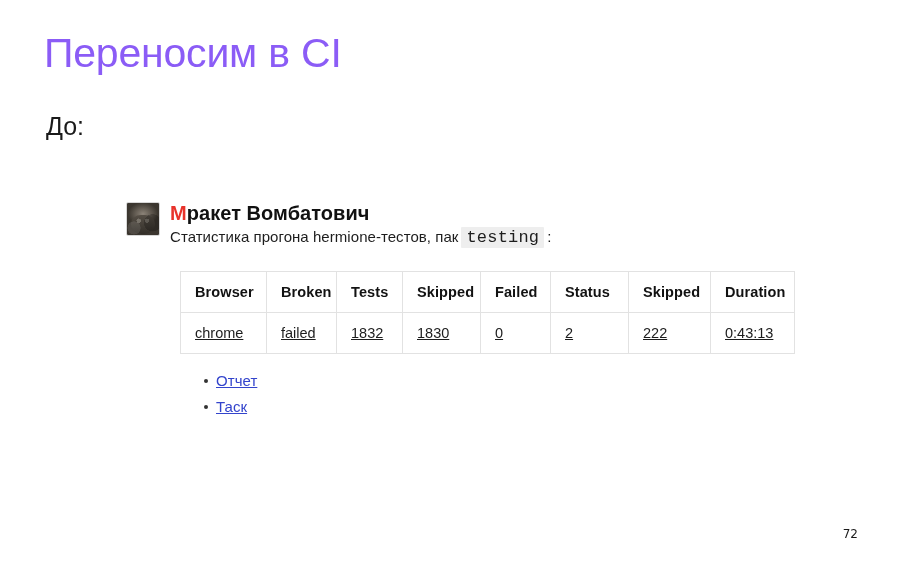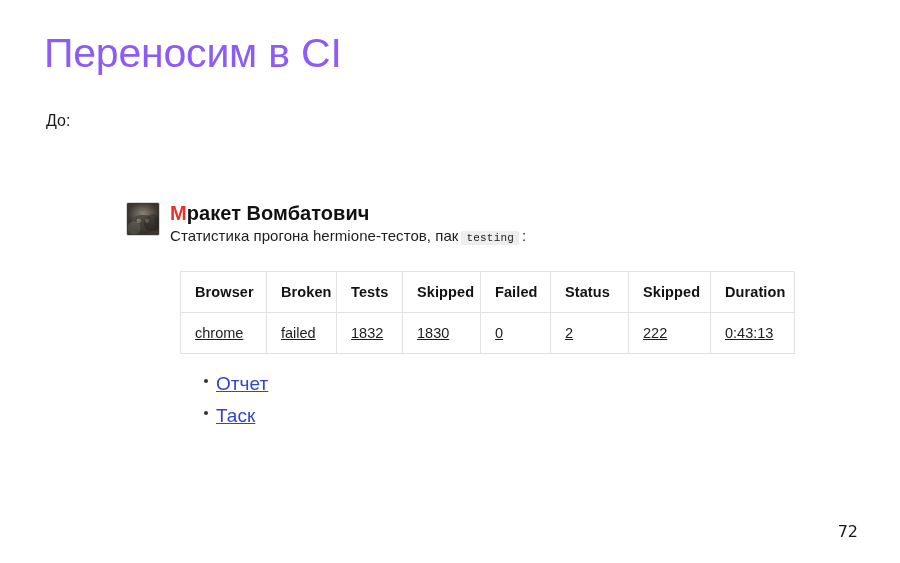--- a/index.html
+++ b/index.html
@@ -26,21 +26,21 @@
     font-weight: 300;
     letter-spacing: -0.2px;
     color: #8b5cf6;
     line-height: 1.1;
     white-space: nowrap;
   }
   .slide-subtitle {
     position: absolute;
     left: 46px;
     top: 111px;
-    font-size: 16px;
+    font-size: 25px;
     font-weight: 400;
     color: #1a1a1a;
     line-height: 1.2;
     white-space: nowrap;
   }
 
   
   .chat-block {
     position: absolute;
     left: 126px;
@@ -106,21 +106,21 @@
     left: 44px;
     top: 27px;
     font-size: 15px;
     color: #1d1d1d;
     white-space: nowrap;
     letter-spacing: 0.05px;
   }
   .code-chip {
     display: inline-block;
     font-family: "Liberation Mono", "DejaVu Sans Mono", monospace;
-    font-size: 11px;
+    font-size: 17px;
     background: #eeeeee;
     color: #1d1d1d;
     padding: 1px 5px;
     margin: 0 3px;
     border-radius: 1px;
     letter-spacing: 0.2px;
     vertical-align: baseline;
   }
 
   
@@ -191,30 +191,30 @@
     left: -12px;
     top: 8px;
     width: 4px;
     height: 4px;
     background: #333333;
     border-radius: 50%;
   }
   .link-list a {
     color: #3344cc;
     text-decoration: underline;
-    font-size: 19px;
+    font-size: 15px;
     letter-spacing: 0.05px;
   }
 
   
   .page-number {
     position: absolute;
     right: 42px;
     bottom: 22px;
-    font-size: 16px;
+    font-size: 12px;
     color: #1a1a1a;
     font-family: "DejaVu Sans", sans-serif;
   }
 </style>
 </head>
 <body>
 
 <div class="slide-title">Переносим в CI</div>
 <div class="slide-subtitle">До:</div>
 

